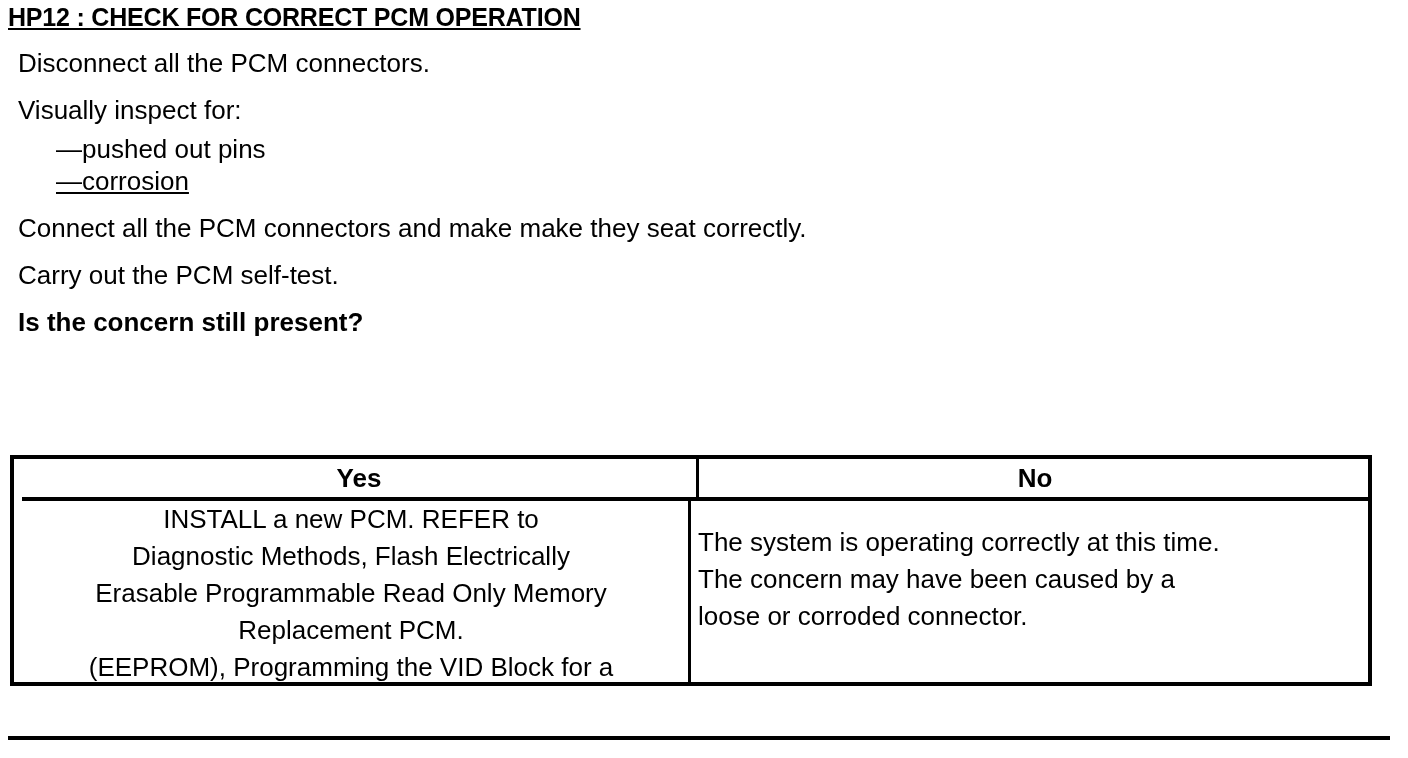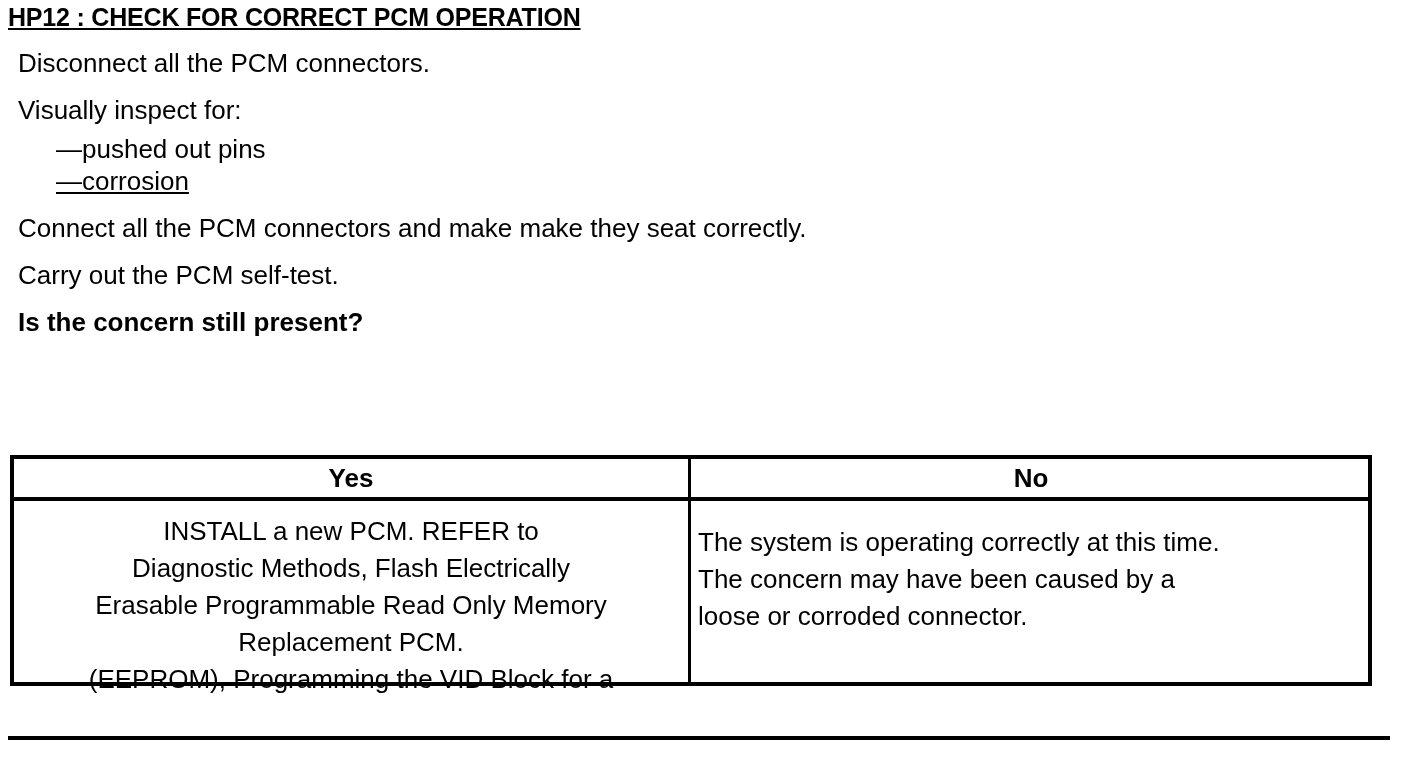--- a/index.html
+++ b/index.html
@@ -73,21 +73,21 @@
     border: 4px solid #000000;
     background: #ffffff;
   }
   .tbl-inner {
     position: relative;
     width: 100%;
     height: 100%;
   }
   .tbl-header-row {
     position: absolute;
-    left: 0;
+    left: 8px;
     top: 0;
     right: 0;
     height: 38px;
     border-bottom: 4px solid #000000;
     box-sizing: content-box;
   }
   .tbl-body-row {
     position: absolute;
     left: 0;
     top: 42px;
@@ -115,21 +115,21 @@
     font-size: 26px;
     font-weight: bold;
     line-height: 38px;
     text-align: center;
     white-space: nowrap;
   }
   .cell-yes {
     font-size: 26px;
     line-height: 37px;
     text-align: center;
-    padding-top: 12px;
+    padding-top: 0;
     white-space: nowrap;
   }
   .cell-yes .ln {
     display: block;
   }
   .cell-no {
     font-size: 26px;
     line-height: 37px;
     text-align: left;
     padding-left: 4px;

